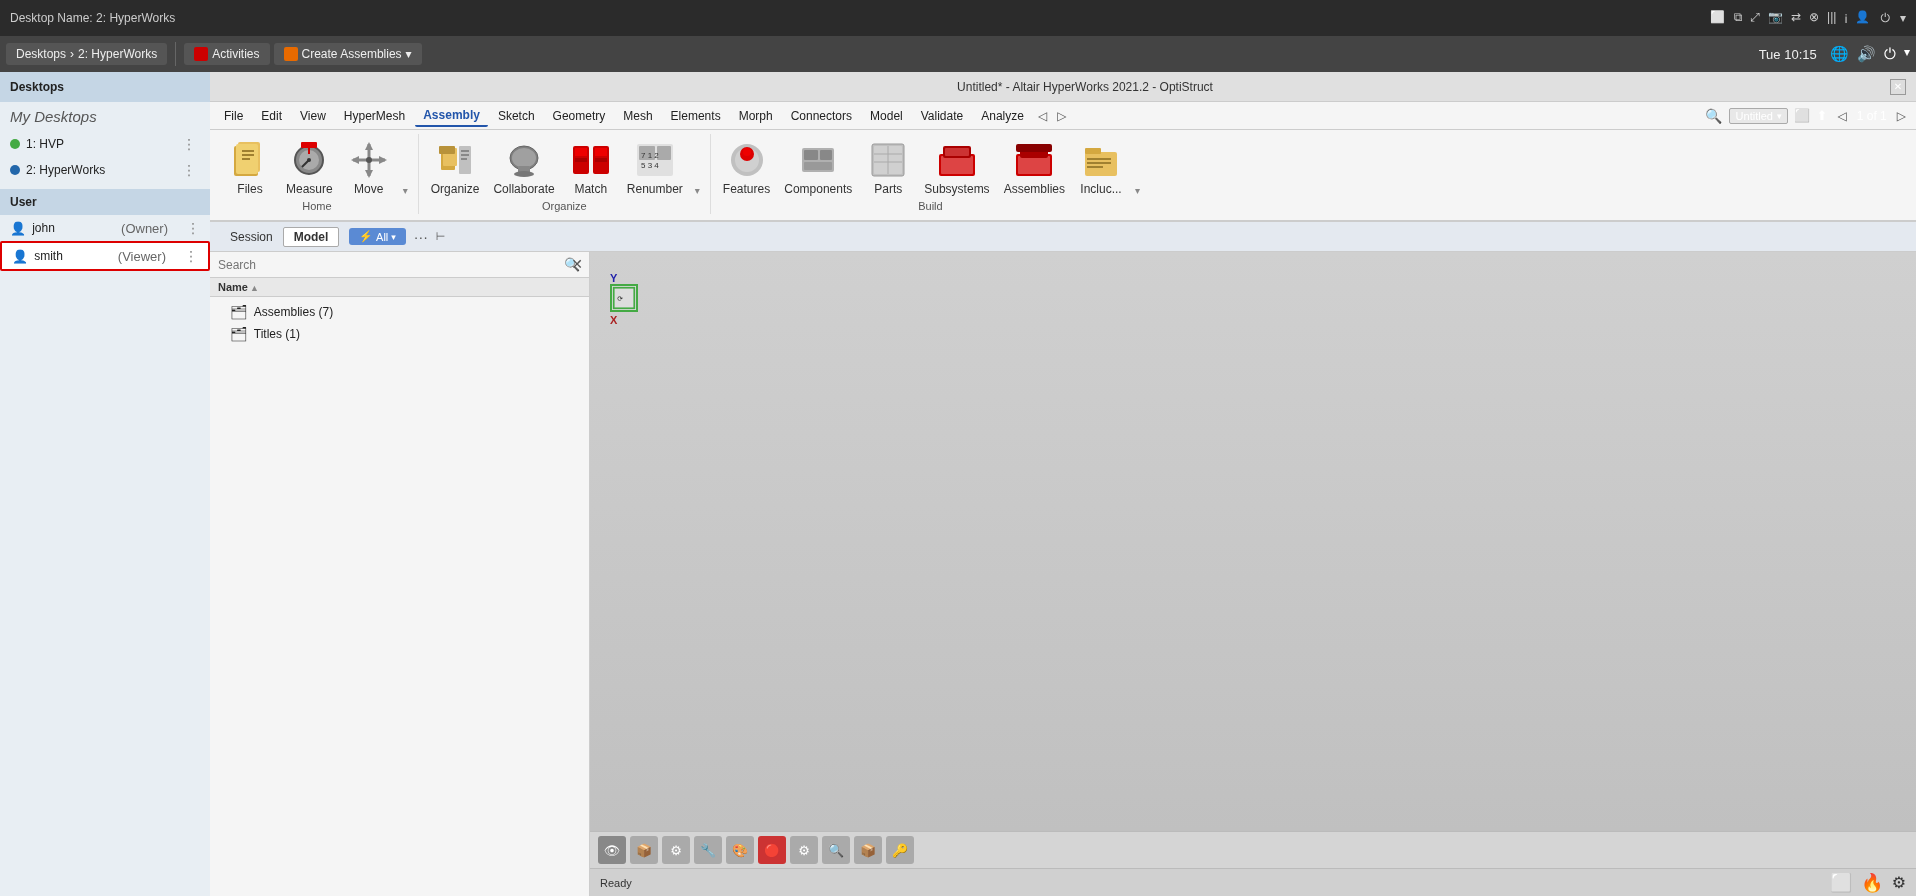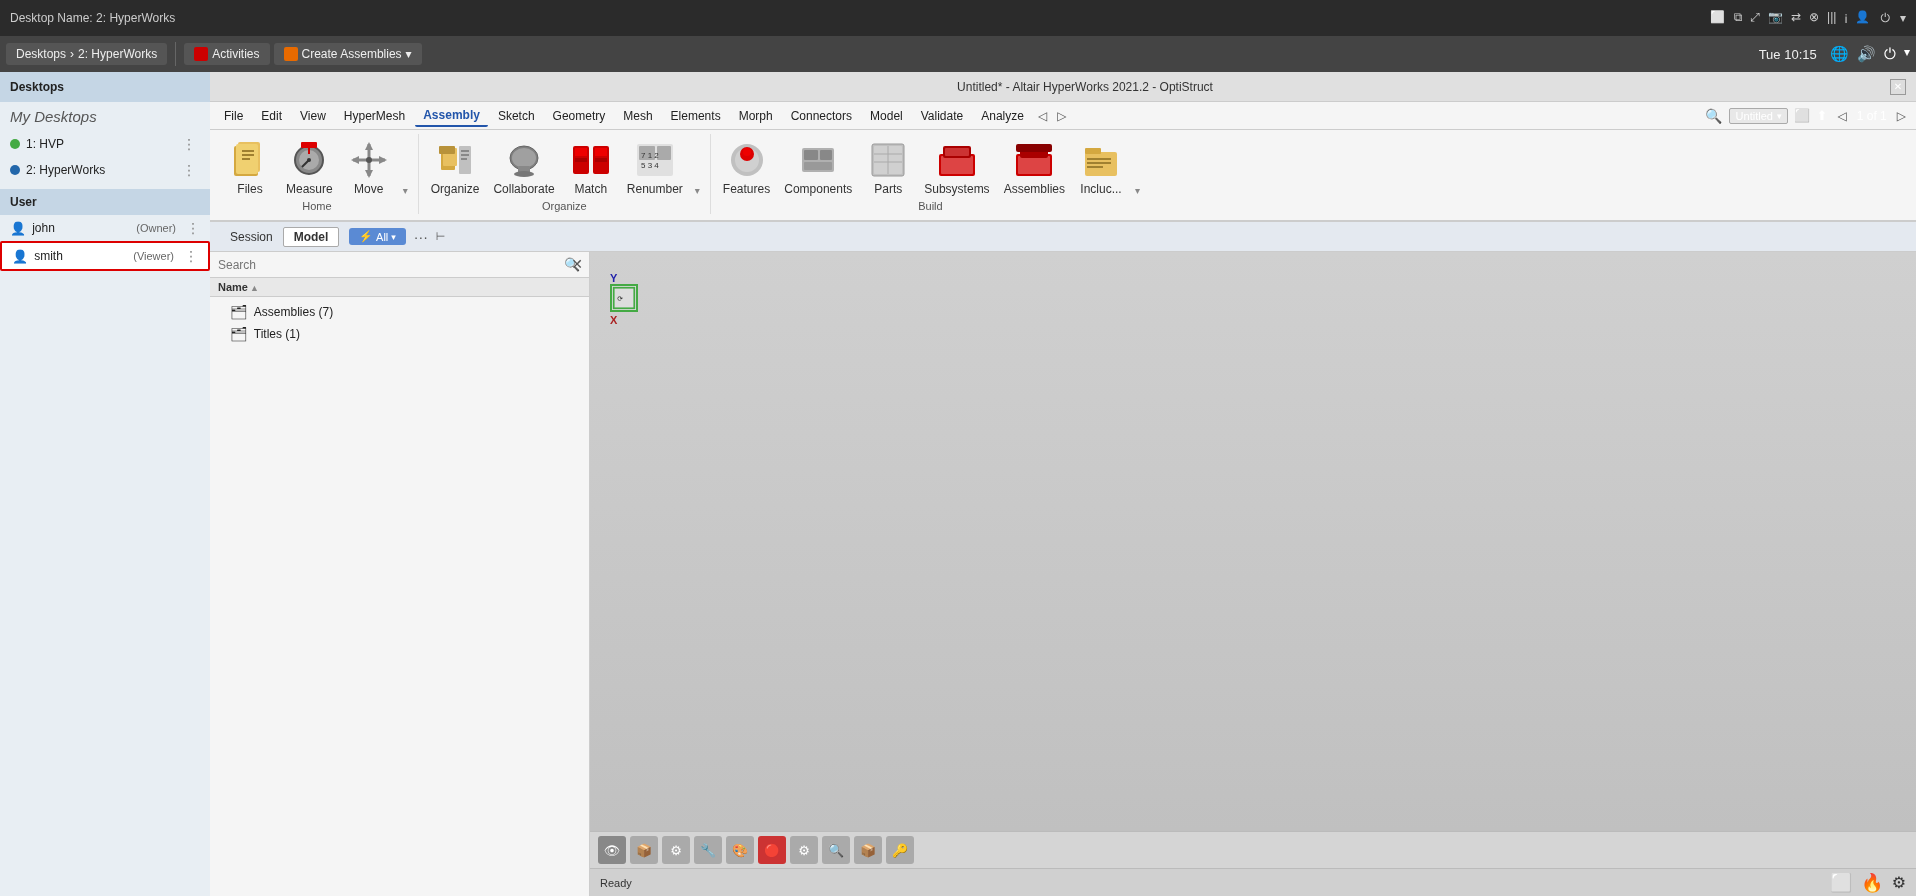--- a/index.html
+++ b/index.html
@@ -105,21 +105,21 @@
       font-size: 12px;
       color: #222;
     }
     .user-item.selected {
       background: #fff;
       border: 2px solid #d00;
       border-radius: 2px;
     }
     .user-icon { font-size: 13px; color: #555; }
     .user-name { flex: 1; }
-    .user-role { color: #666; font-size: 11px; margin-right: 4px; }
+    .user-role { color: #666; font-size: 13px; margin-right: 12px; }
     .user-menu { color: #888; font-size: 14px; cursor: pointer; }
     .cursor-hand { cursor: pointer; }
 
     
     .content-area {
       flex: 1;
       display: flex;
       flex-direction: column;
       background: #0f766e;
     }

